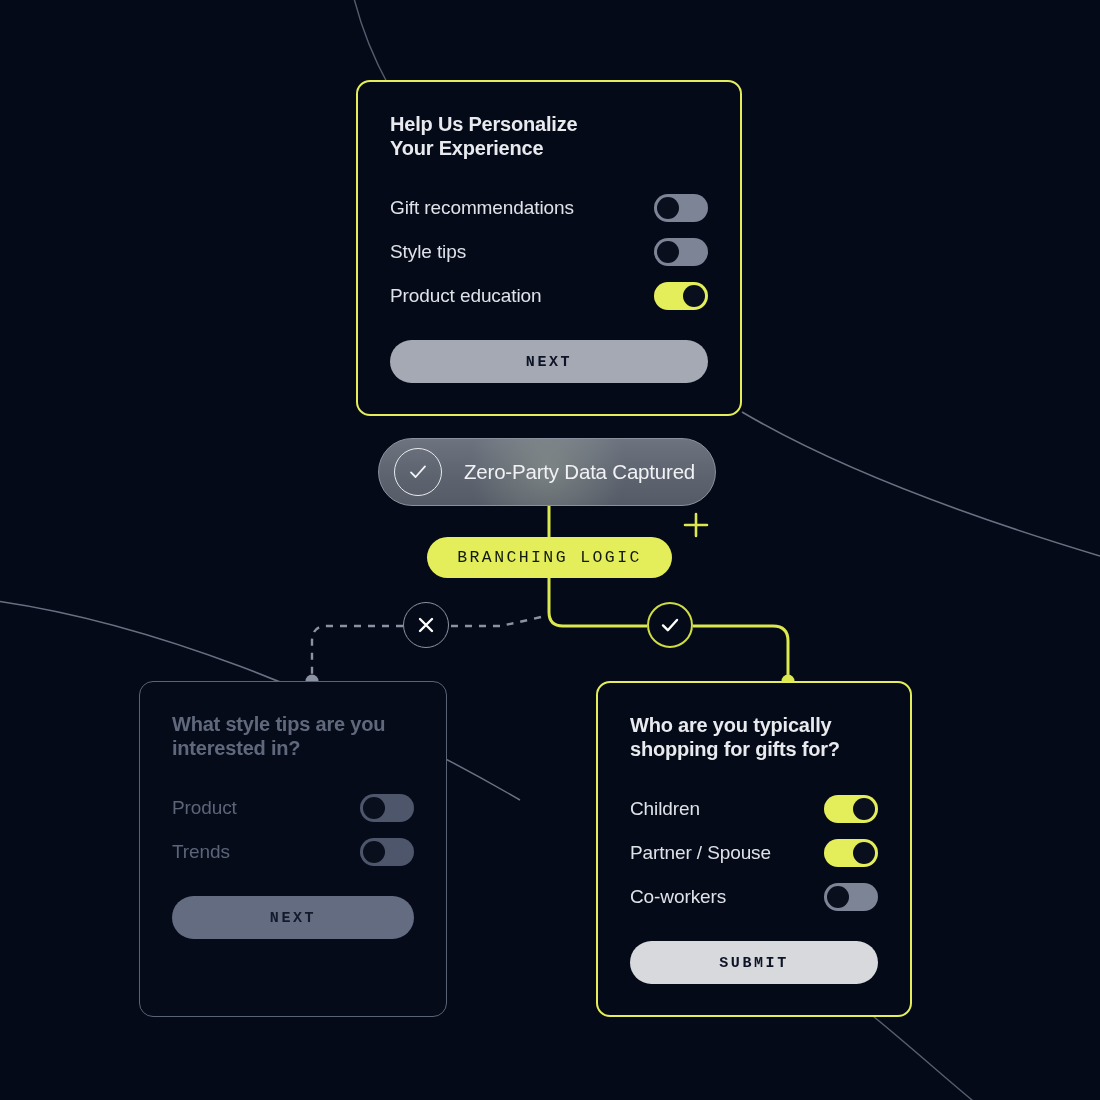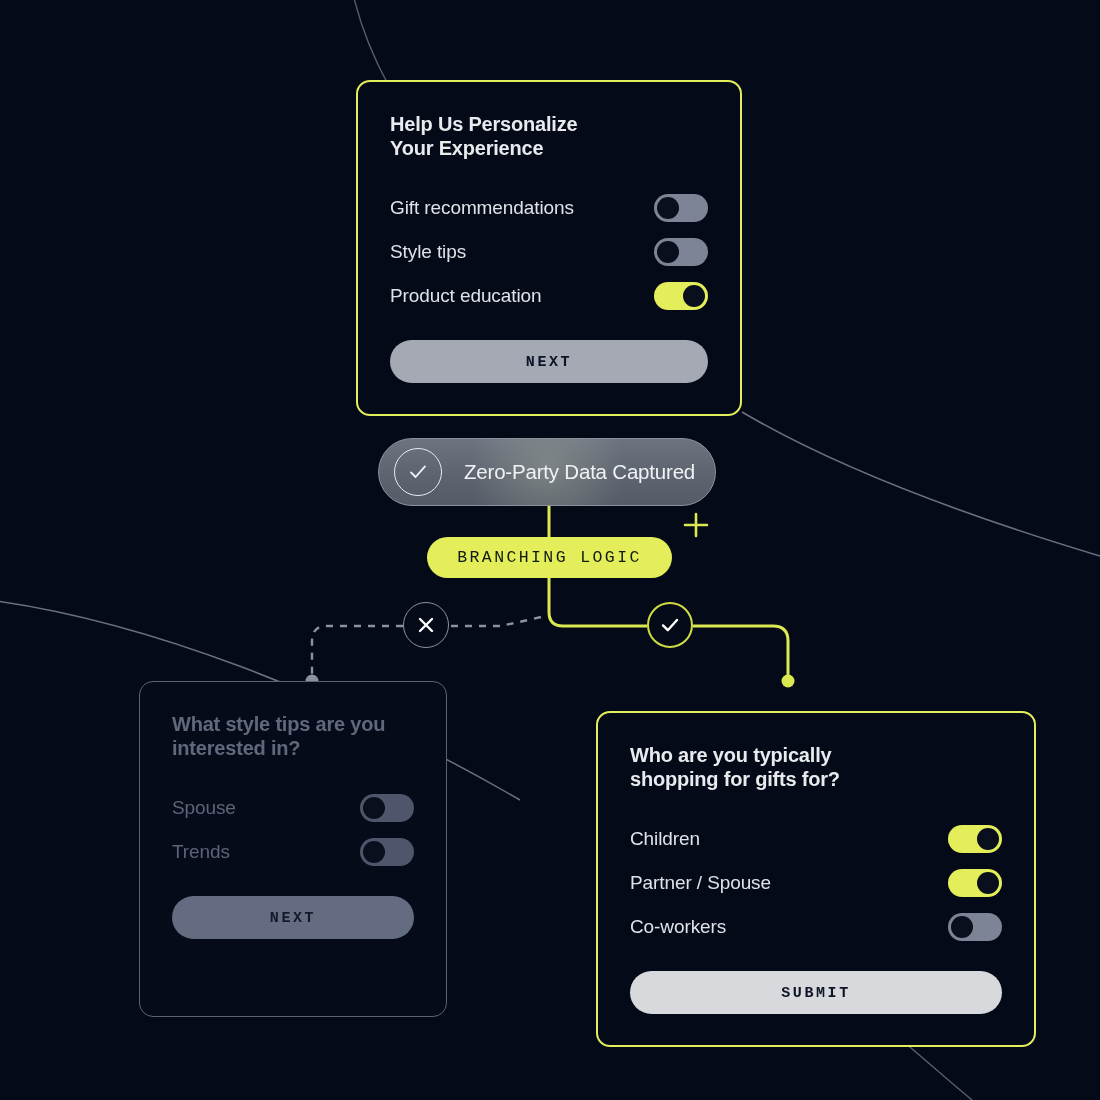--- a/index.html
+++ b/index.html
@@ -292,38 +292,38 @@
     </svg>
   </div>
 
   <div class="card inactive" id="left-card" style="left:139px; top:681px; width:308px; height:336px;">
     <div class="card-inner">
       <h2 class="card-title">What style tips are you
 interested in?</h2>
 
 
       <div class="opt-row">
-        <span class="opt-label">Spouse</span>
+        <span class="opt-label">Product</span>
         <span class="toggle dim">
           <span class="knob"></span>
         </span>
       </div>
 
       <div class="opt-row">
         <span class="opt-label">Trends</span>
         <span class="toggle dim">
           <span class="knob"></span>
         </span>
       </div>
 
       <button class="cta muted">NEXT</button>
     </div>
   </div>
 
-  <div class="card active" id="right-card" style="left:596px; top:711px; width:440px; height:336px;">
+  <div class="card active" id="right-card" style="left:596px; top:681px; width:316px; height:336px;">
     <div class="card-inner">
       <h2 class="card-title">Who are you typically
 shopping for gifts for?</h2>
 
       <div class="opt-row">
         <span class="opt-label">Children</span>
         <span class="toggle on">
           <span class="knob"></span>
         </span>
       </div>

